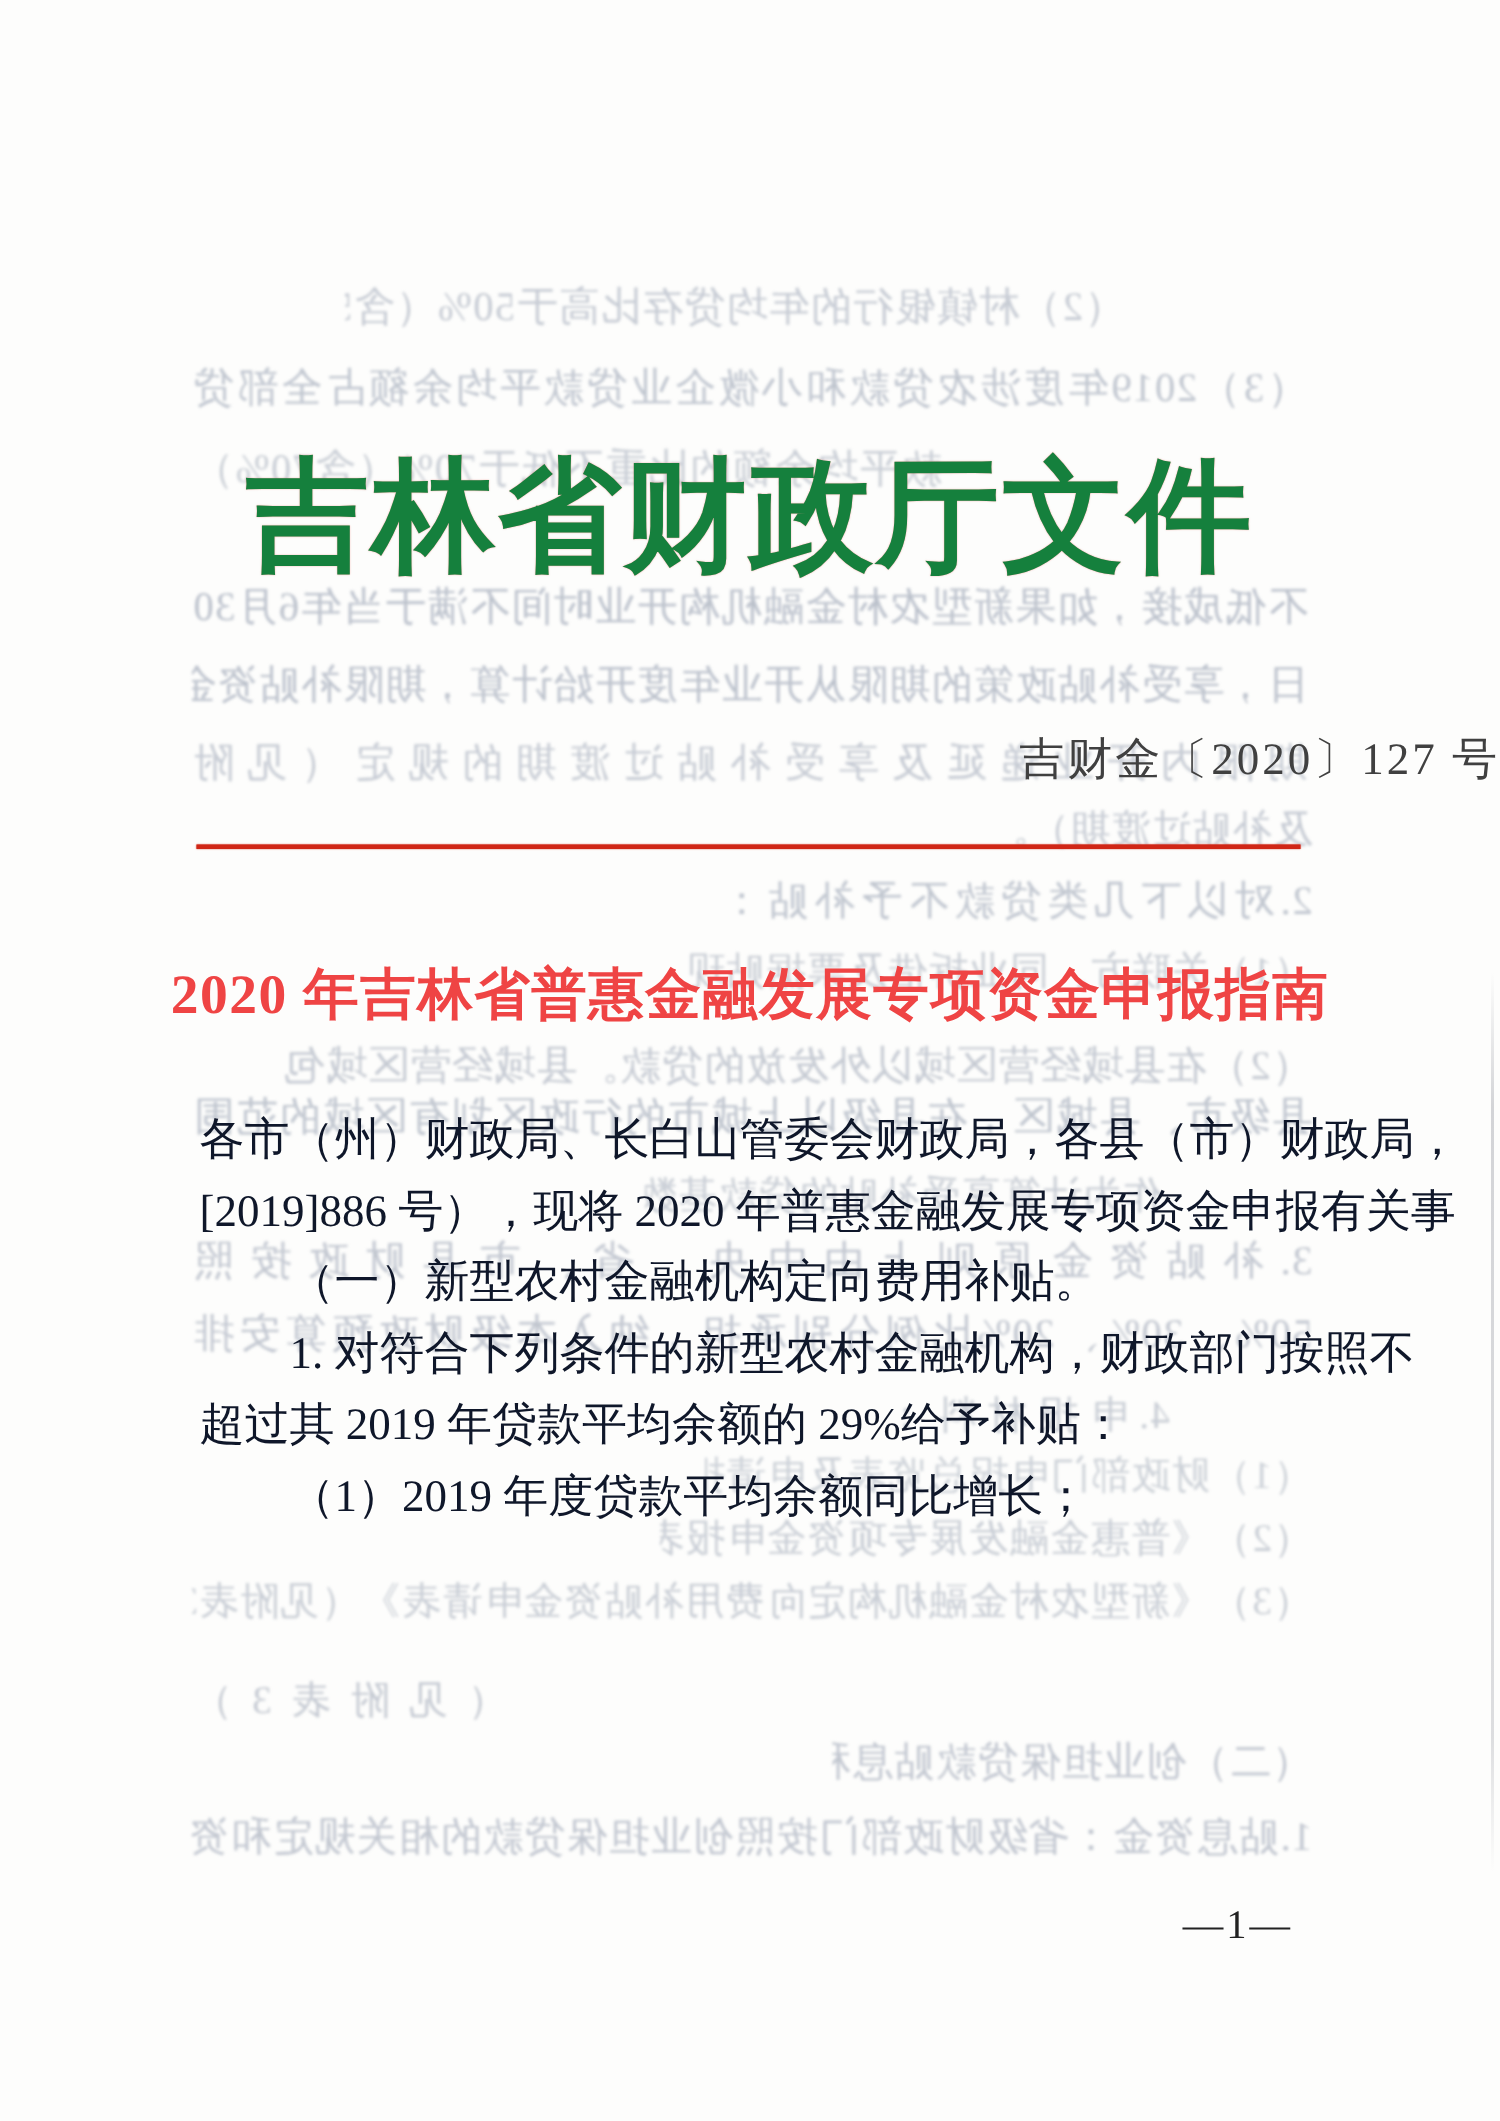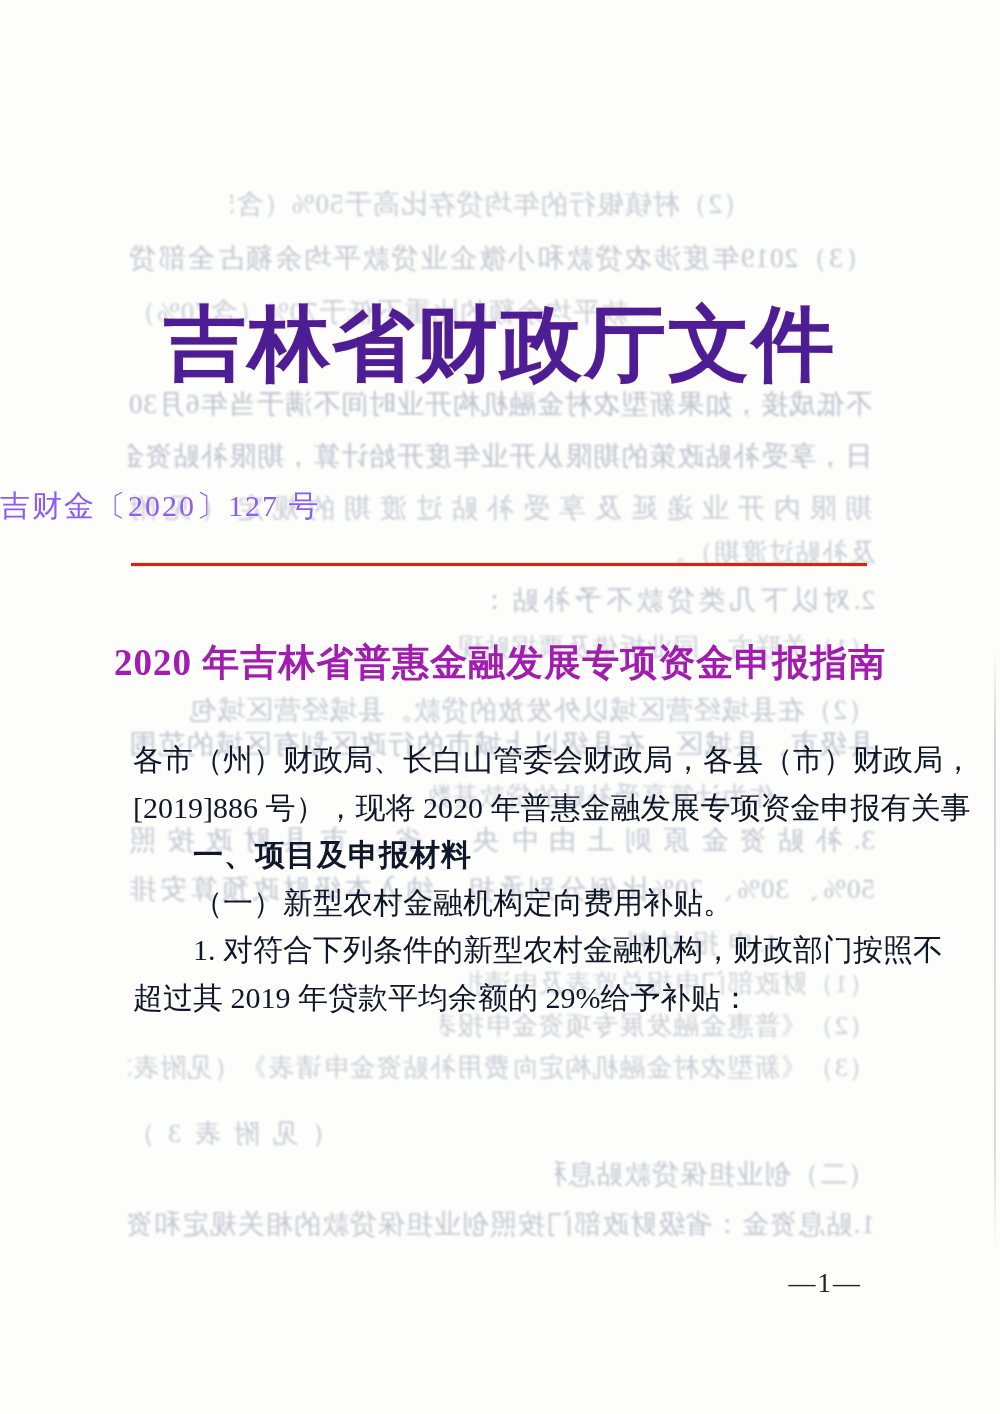--- a/index.html
+++ b/index.html
@@ -24,43 +24,43 @@
     white-space:nowrap;
     overflow:hidden;
     pointer-events:none;
     letter-spacing:1px;
   }
   
   .agency-title{
     position:absolute;top:290px;left:0;width:1000px;
     text-align:center;
     font-size:82px;font-weight:bold;
-    color:#4c1d95;
+    color:#15803d;
     letter-spacing:2px;
     line-height:110px;
     text-shadow:0 0 1px rgba(224,56,42,.55);
   }
   .doc-number{
     position:absolute;top:486px;left:0;width:1000px;
-    text-align:left;
+    text-align:right;
     font-size:30px;
     letter-spacing:2px;
-    color:#8b5cf6;
+    color:#404040;
   }
   .red-rule{
     position:absolute;top:563px;left:131px;width:736px;height:3px;
     background:#d02616;
     box-shadow:0 0 1px #d02616;
   }
   .doc-title{
     position:absolute;top:638px;left:0;width:1000px;
     text-align:center;
     font-size:37px;font-weight:bold;
     letter-spacing:1px;
-    color:#a21caf;
+    color:#ef4444;
   }
   .body-block{
     position:absolute;top:736px;left:133px;width:734px;
     font-size:30px;
     color:#0f172a;
   }
   .body-line{
     height:47.6px;line-height:47.6px;
     white-space:nowrap;
   }
@@ -112,23 +112,23 @@
 
   <div class="doc-number">吉财金〔2020〕127 号</div>
 
   <div class="red-rule"></div>
 
   <div class="doc-title">2020 年吉林省普惠金融发展专项资金申报指南</div>
 
   <div class="body-block">
     <div class="body-line full">各市（州）财政局、长白山管委会财政局，各县（市）财政局，</div>
     <div class="body-line full">[2019]886 号），现将 2020 年普惠金融发展专项资金申报有关事</div>
-    <div class="body-line indent bold">一、项目及申报材料</div>
     <div class="body-line indent">（一）新型农村金融机构定向费用补贴。</div>
     <div class="body-line indent full">1. 对符合下列条件的新型农村金融机构，财政部门按照不</div>
     <div class="body-line">超过其 2019 年贷款平均余额的 29%给予补贴：</div>
+    <div class="body-line indent">（1）2019 年度贷款平均余额同比增长；</div>
   </div>
 
   <div class="page-number">—1—</div>
 
   <div class="scan-edge"></div>
 
 </div>
 
 </body></html>

